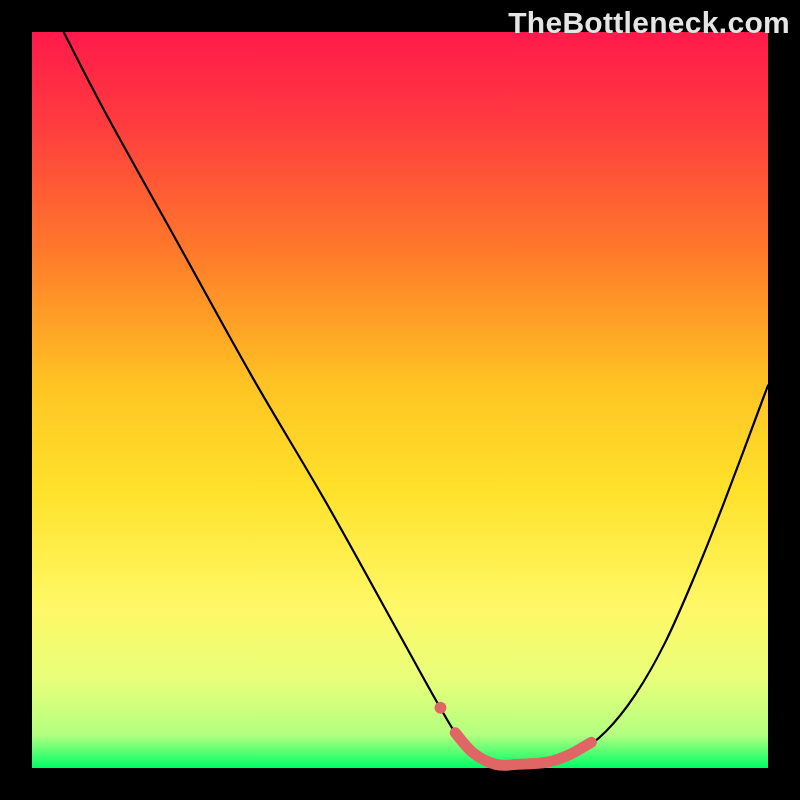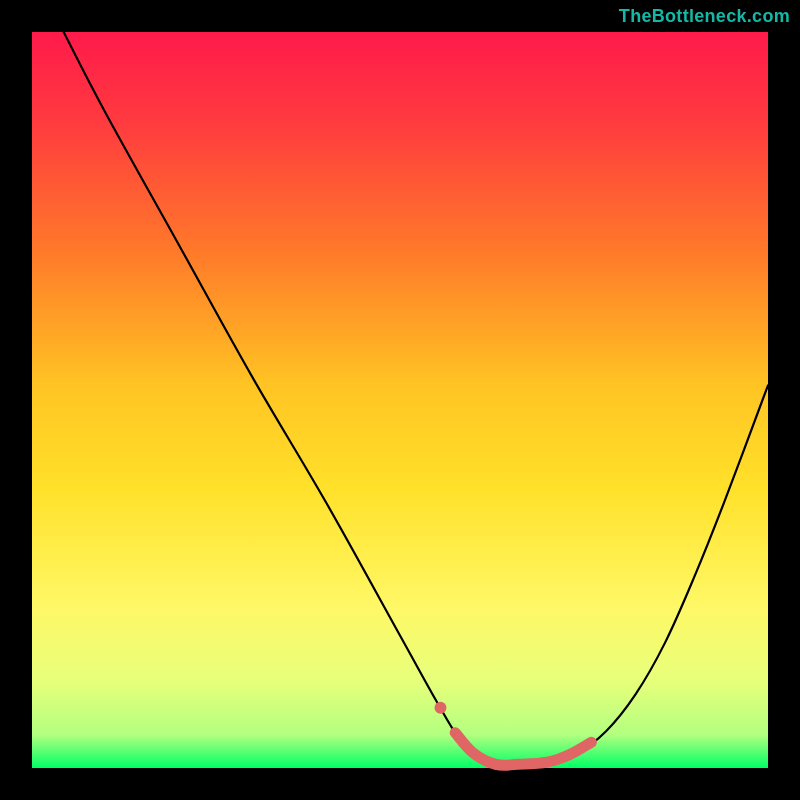--- a/index.html
+++ b/index.html
@@ -3,23 +3,23 @@
 <meta charset="utf-8">
 <style>
   * { margin: 0; padding: 0; box-sizing: border-box; }
   html, body { width: 800px; height: 800px; overflow: hidden; background: #000; }
   .frame { position: relative; width: 800px; height: 800px; }
   .attribution {
     position: absolute;
     top: 6px;
     right: 10px;
     font-family: Arial, Helvetica, sans-serif;
-    font-size: 18px;
+    font-size: 30px;
     font-weight: 600;
-    color: #14b8a6;
+    color: #e5e5e5;
     letter-spacing: 0.3px;
     z-index: 10;
   }
   svg.plot {
     position: absolute;
     top: 0;
     left: 0;
     width: 800px;
     height: 800px;
   }

